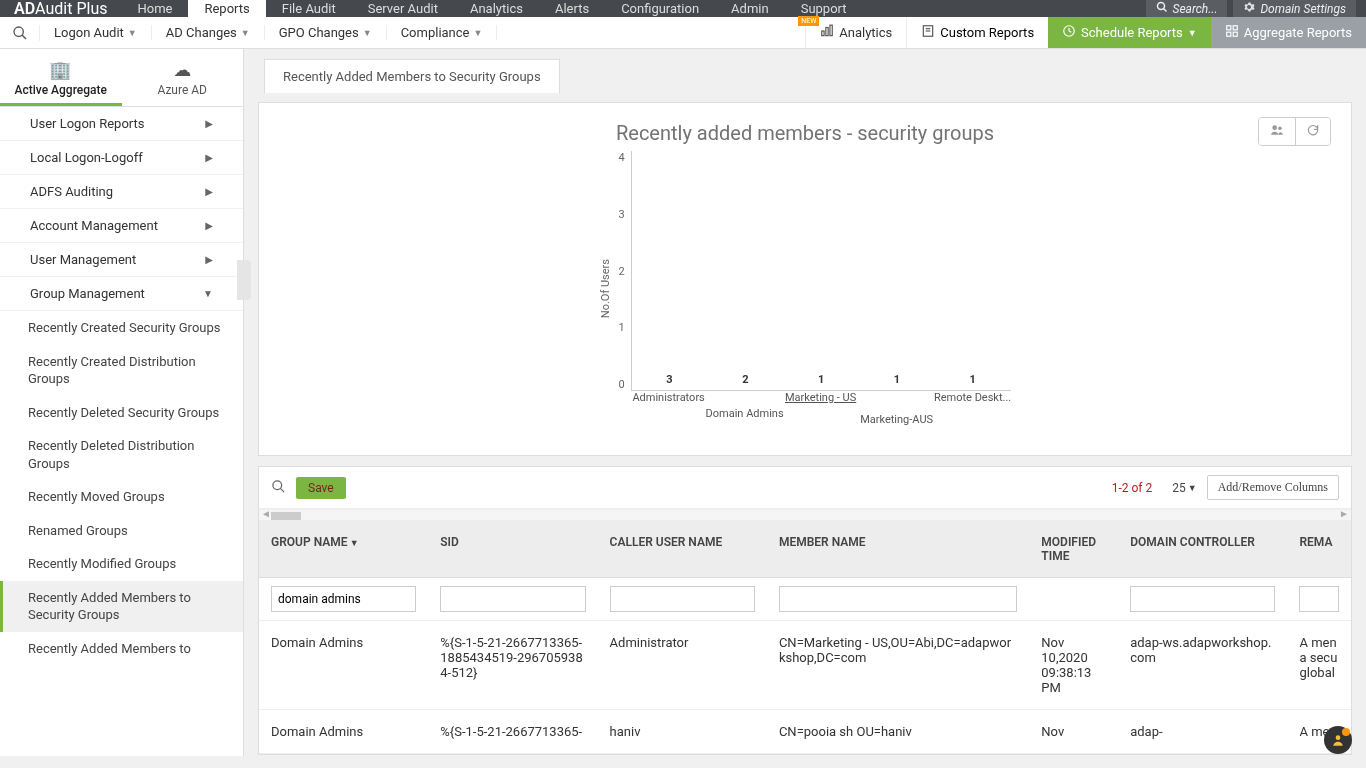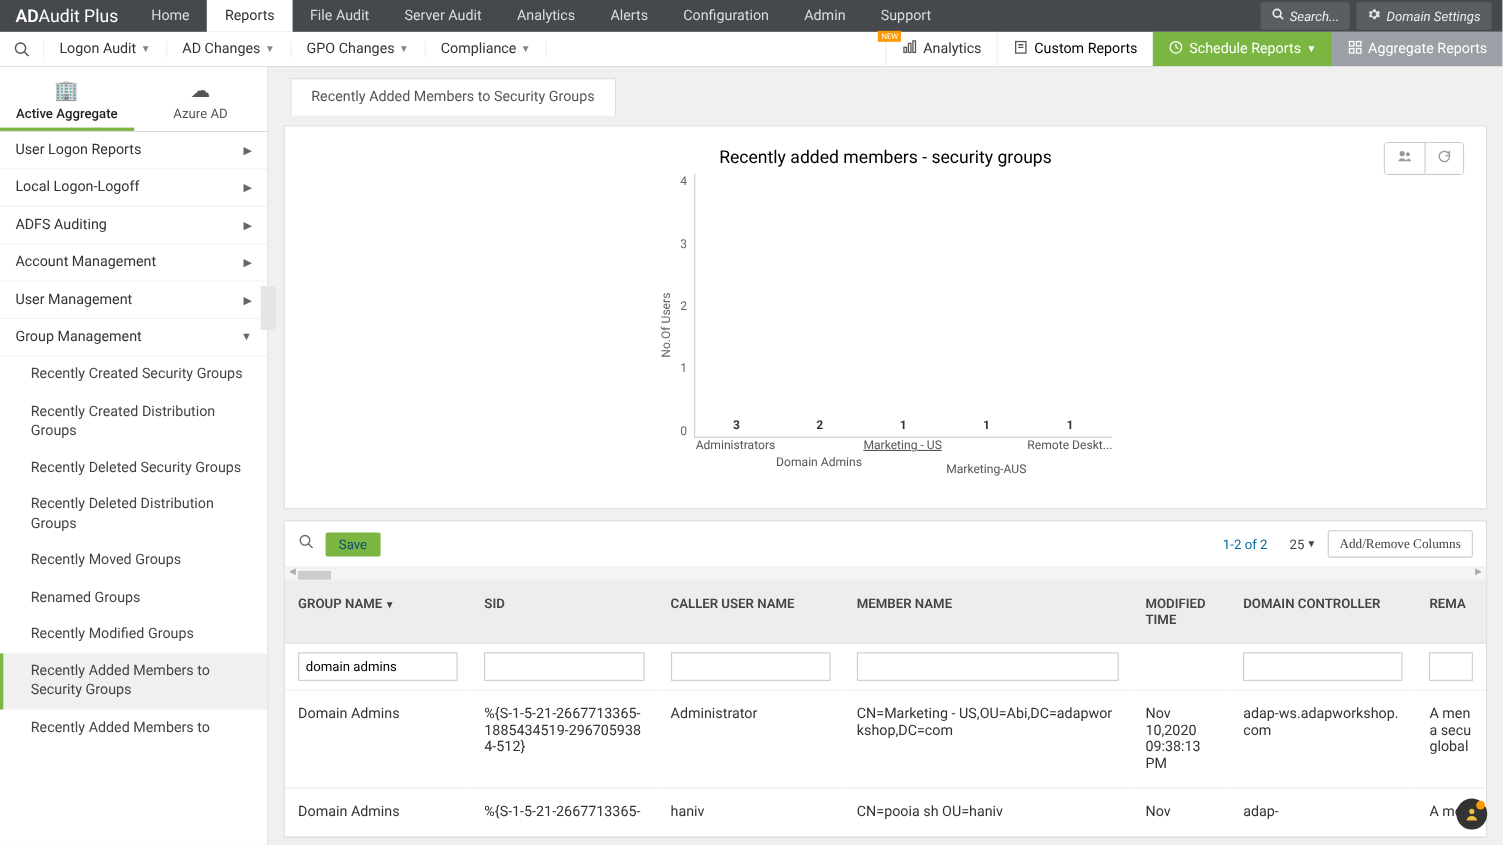--- a/index.html
+++ b/index.html
@@ -1,19 +1,19 @@
 <!DOCTYPE html>
 <html><head>
 <meta charset="utf-8">
 <style>
 * { box-sizing: border-box; margin: 0; padding: 0; font-family: -apple-system, BlinkMacSystemFont, "Segoe UI", Roboto, Arial, sans-serif; }
 body { background: #f0f0f0; width: 1366px; height: 768px; overflow: hidden; position: relative; }
 
 
-.topbar { background: #45484d; height: 29px; display: flex; align-items: stretch; color: #fff; font-size: 13px; }
+.topbar { background: #45484d; height: 17px; display: flex; align-items: stretch; color: #fff; font-size: 13px; }
 .brand { padding: 0 14px; display: flex; align-items: center; font-size: 16px; font-weight: 400; }
 .brand b { font-weight: 600; }
 .topnav { display: flex; }
 .topnav-item { padding: 0 16px; display: flex; align-items: center; cursor: pointer; color: #ddd; }
 .topnav-item.active { background: #fff; color: #333; }
 .top-right { margin-left: auto; display: flex; align-items: center; gap: 6px; padding-right: 10px; }
 .search-btn, .domain-btn { background: #5a5d62; color: #eee; border: none; padding: 5px 10px; font-size: 12px; cursor: pointer; border-radius: 2px; display:flex; align-items:center; gap:5px;font-style:italic;}
 
 
 .secondbar { background: #fff; height: 32px; border-bottom: 1px solid #ddd; display: flex; align-items: stretch; font-size: 13px; }
@@ -31,56 +31,56 @@
 
 .main { display: flex; height: calc(768px - 61px); }
 
 
 .sidebar { width: 244px; background: #fff; border-right: 1px solid #ddd; display:flex; flex-direction:column; }
 .sb-tabs { display:flex; border-bottom:1px solid #ddd; }
 .sb-tab { flex:1; text-align:center; padding:10px 0 6px; cursor:pointer; font-size:12px; color:#555; }
 .sb-tab.active { border-bottom:3px solid #7bb642; color:#222; font-weight:500;}
 .sb-tab-icon { font-size:18px; display:block; margin-bottom:3px; color:#555;}
 .sb-list { overflow-y:auto; }
-.sb-cat { padding:9px 14px; font-size:13px; color:#333; display:flex; align-items:center; justify-content:space-between; cursor:pointer; border-bottom:1px solid #f1f1f1;}
+.sb-cat { padding:9px 30px; font-size:13px; color:#333; display:flex; align-items:center; justify-content:space-between; cursor:pointer; border-bottom:1px solid #f1f1f1;}
 .sb-cat .arrow { font-size:10px; color:#666;}
 .sb-sub { padding:8px 14px 8px 28px; font-size:13px; color:#444; cursor:pointer; line-height:1.35; }
 .sb-sub.active { background:#f0f0f0; border-left:3px solid #7bb642; padding-left:25px;}
 .sb-handle { position:absolute; left:237px; top:260px; width:14px; height:40px; background:#e5e5e5; border-radius:0 4px 4px 0;}
 
 
 .content { flex:1; padding:10px 14px 0 14px; overflow:hidden; display:flex; flex-direction:column; gap:10px; }
 .breadcrumb-tab { background:#fff; border:1px solid #ddd; padding:9px 18px; font-size:13px; color:#555; width:fit-content; border-bottom:none; position:relative; z-index:2; margin-left:6px;}
 .card { background:#fff; border:1px solid #ddd; }
 
 
 .chart-card { padding:18px 30px 28px; position:relative; margin-top:-1px;}
-.chart-title { text-align:center; font-size:16px; color:#000000; margin-bottom:6px;}
+.chart-title { text-align:center; font-size:20px; color:#737373; margin-bottom:6px;}
 .chart-actions { position:absolute; top:14px; right:20px; display:flex; border:1px solid #ccc; border-radius:4px; overflow:hidden;}
 .chart-actions button { background:#fff; border:none; border-left:1px solid #ccc; padding:5px 10px; cursor:pointer; color:#888; font-size:13px;}
 .chart-actions button:first-child{border-left:none;}
 .chart-wrap { display:flex; justify-content:center; }
 .chart-inner { display:flex; }
 .ylabel { writing-mode:vertical-rl; transform:rotate(180deg); font-size:11px; color:#666; align-self:center; margin-right:6px;}
 .yaxis { display:flex; flex-direction:column; justify-content:space-between; height:240px; font-size:11px; color:#666; text-align:right; padding-right:6px;}
 .plot { position:relative; width:380px; height:240px; border-left:1px solid #ccc; border-bottom:1px solid #ccc;}
 .bars { position:absolute; bottom:0; left:0; right:0; display:flex; justify-content:space-around; align-items:flex-end; height:100%;}
 .bar-col { display:flex; flex-direction:column; align-items:center; width:20%;}
 .bar-val { font-size:11px; color:#333; font-weight:bold; margin-bottom:4px;}
 .bar { width:24px; background:#5b8fc7;}
 .xlabels { display:flex; width:380px; margin-left:0; position:relative; height:36px;}
 .xl { position:absolute; font-size:11px; color:#555; white-space:nowrap; transform:translateX(-50%);}
 
 
 .table-card { display:flex; flex-direction:column; }
 .table-toolbar { display:flex; align-items:center; padding:8px 12px; gap:10px; border-bottom:1px solid #eee;}
 .tb-icon { color:#666; font-size:14px;}
-.save-btn { background:#7bb642; color:#0c4a6e; border:none; padding:4px 12px; font-size:12px; cursor:pointer; border-radius:2px;}
+.save-btn { background:#7bb642; color:#7f1d1d; border:none; padding:4px 12px; font-size:12px; cursor:pointer; border-radius:2px;}
 .tb-spacer { flex:1; }
-.pager { font-size:12px; color:#0369a1;}
+.pager { font-size:12px; color:#b91c1c;}
 .page-size { font-size:12px; color:#444; display:flex; align-items:center; gap:2px;margin-left:10px;}
 .addcol-btn { background:#fff; border:1px solid #ccc; padding:4px 10px; font-size:12px; cursor:pointer; border-radius:2px; color:#444;font-family:Liberation Serif, serif;}
 .hscroll-hint { height:12px; background:#f5f5f5; border-top:1px solid #eee; border-bottom:1px solid #eee; position:relative;}
 .hscroll-hint::before{content:'◄'; position:absolute; left:2px; top:-2px; font-size:10px; color:#aaa;}
 .hscroll-hint::after{content:'►'; position:absolute; right:2px; top:-2px; font-size:10px; color:#aaa;}
 .hscroll-thumb{position:absolute; left:12px; top:2px; height:8px; width:30px; background:#ccc;}
 
 .grid { overflow:auto; }
 table { border-collapse:collapse; width:100%; font-size:13px; color:#333; table-layout:fixed;}
 thead th { text-align:left; padding:14px 12px; background:#ededed; font-weight:600; font-size:12px; color:#444; border-bottom:1px solid #ddd; vertical-align:top;}

